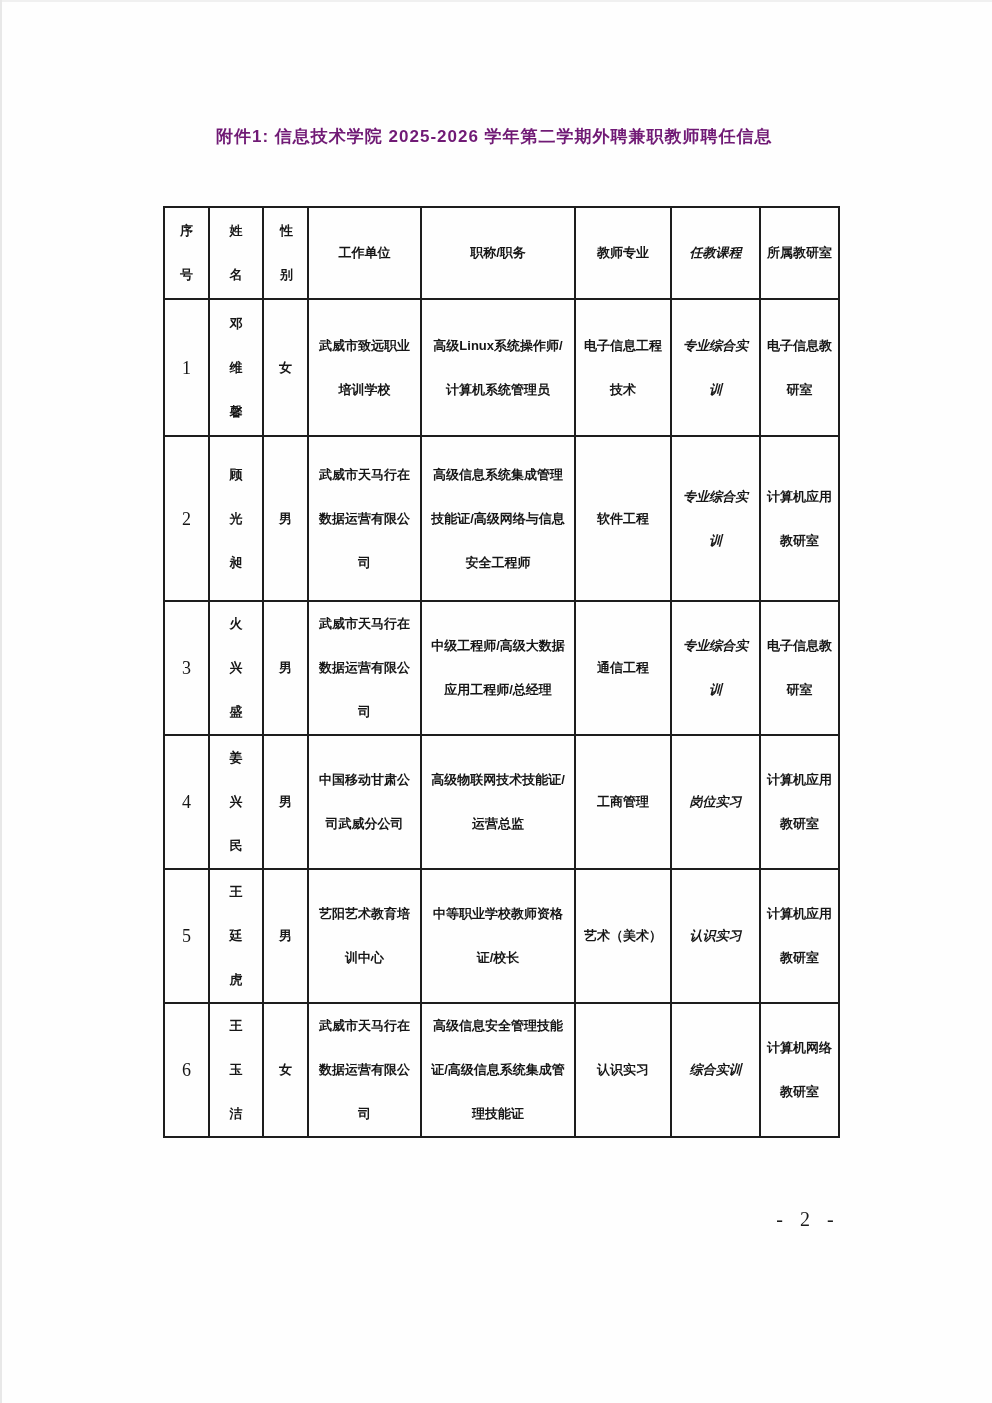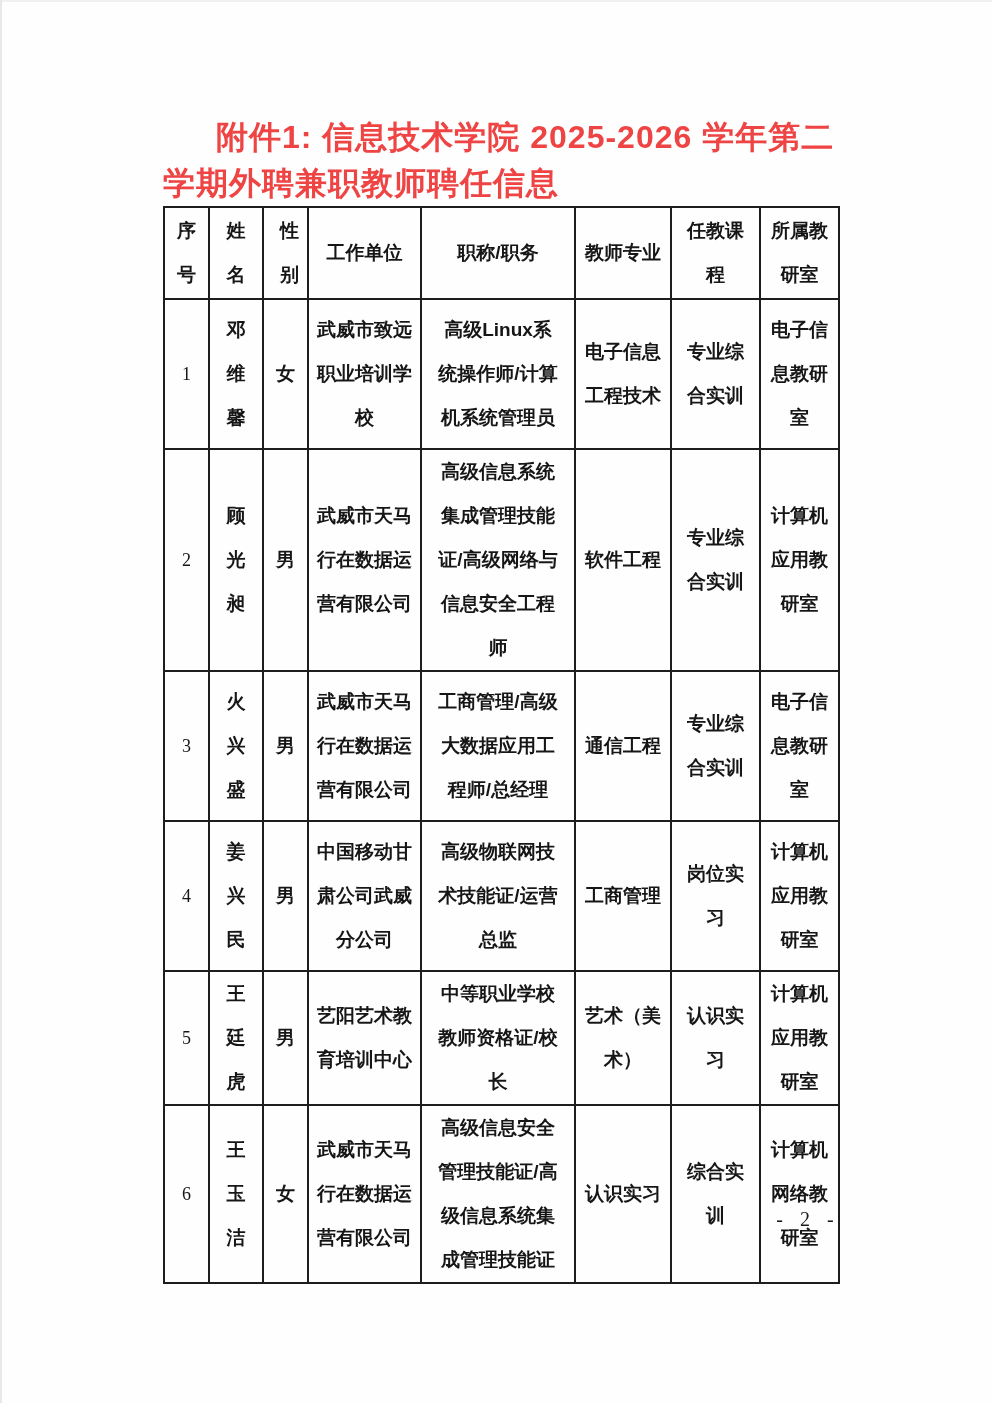--- a/index.html
+++ b/index.html
@@ -31,26 +31,26 @@
     position: absolute;
     left: 0; top: 0; right: 0;
     height: 2px;
     background: #f0f0f0;
   }
   .doc-title {
     position: absolute;
     top: 114px;
     left: 163px;
     width: 676px;
-    font-size: 32px;
+    font-size: 17px;
     font-weight: 700;
     line-height: 46px;
     letter-spacing: 1px;
     text-indent: 53px;
-    color: #ef4444;
+    color: #701a75;
     word-break: break-all;
   }
   table.roster {
     position: absolute;
     top: 206px;
     left: 163px;
     width: 675px;
     border-collapse: collapse;
     table-layout: fixed;
   }
@@ -60,44 +60,44 @@
   col.c4 { width: 113px; }
   col.c5 { width: 154px; }
   col.c6 { width: 96px; }
   col.c7 { width: 89px; }
   col.c8 { width: 79px; }
 
   .roster th, .roster td {
     border: 2px solid #1d1d1d;
     text-align: center;
     vertical-align: middle;
-    font-size: 19px;
+    font-size: 13px;
     font-weight: 600;
     color: #161616;
     line-height: 44px;
     padding: 0;
     word-break: break-all;
     overflow: hidden;
   }
   .roster thead tr { height: 92px; }
   .roster tbody tr:nth-child(1) { height: 137px; }
   .roster tbody tr:nth-child(2) { height: 165px; }
   .roster tbody tr:nth-child(3) { height: 132px; }
   .roster tbody tr:nth-child(4) { height: 131px; }
   .roster tbody tr:nth-child(5) { height: 130px; }
   .roster tbody tr:nth-child(6) { height: 129px; }
 
   
   .roster th:nth-child(1) { padding: 0 10px; }
   .roster th:nth-child(3) { padding: 0 16px; }
   .roster td:nth-child(2), .roster th:nth-child(2) { padding: 0 14px; }
-  .roster td:nth-child(4), .roster th:nth-child(4) { padding: 8px 8px; text-align: center; }
-  .roster td:nth-child(5), .roster th:nth-child(5) { padding: 0 13px; margin-left: 11px; }
+  .roster td:nth-child(4), .roster th:nth-child(4) { padding: 0 8px; text-align: center; }
+  .roster td:nth-child(5), .roster th:nth-child(5) { padding: 0 5px; margin-left: 11px; }
   .roster td:nth-child(6), .roster th:nth-child(6) { padding: 0 8px; }
-  .roster td:nth-child(7), .roster th:nth-child(7) { padding: 0 7px; }
+  .roster td:nth-child(7), .roster th:nth-child(7) { padding: 0 7px; font-style: italic; }
   .roster td:nth-child(8), .roster th:nth-child(8) { padding: 0 6px; margin-top: 44px; }
 
   .roster td:nth-child(1) {
     font-weight: 400;
     font-family: "Liberation Serif", serif;
     font-size: 18px;
   }
   .page-number {
     position: absolute;
     top: 1208px;
@@ -163,21 +163,21 @@
         <td>高级信息系统集成管理技能证/高级网络与信息安全工程师</td>
         <td>软件工程</td>
         <td>专业综合实训</td>
         <td>计算机应用教研室</td>
       </tr>
       <tr>
         <td>3</td>
         <td>火兴盛</td>
         <td>男</td>
         <td>武威市天马行在数据运营有限公司</td>
-        <td>工商管理/高级大数据应用工程师/总经理</td>
+        <td>中级工程师/高级大数据应用工程师/总经理</td>
         <td>通信工程</td>
         <td>专业综合实训</td>
         <td>电子信息教研室</td>
       </tr>
       <tr>
         <td>4</td>
         <td>姜兴民</td>
         <td>男</td>
         <td>中国移动甘肃公司武威分公司</td>
         <td>高级物联网技术技能证/运营总监</td>

